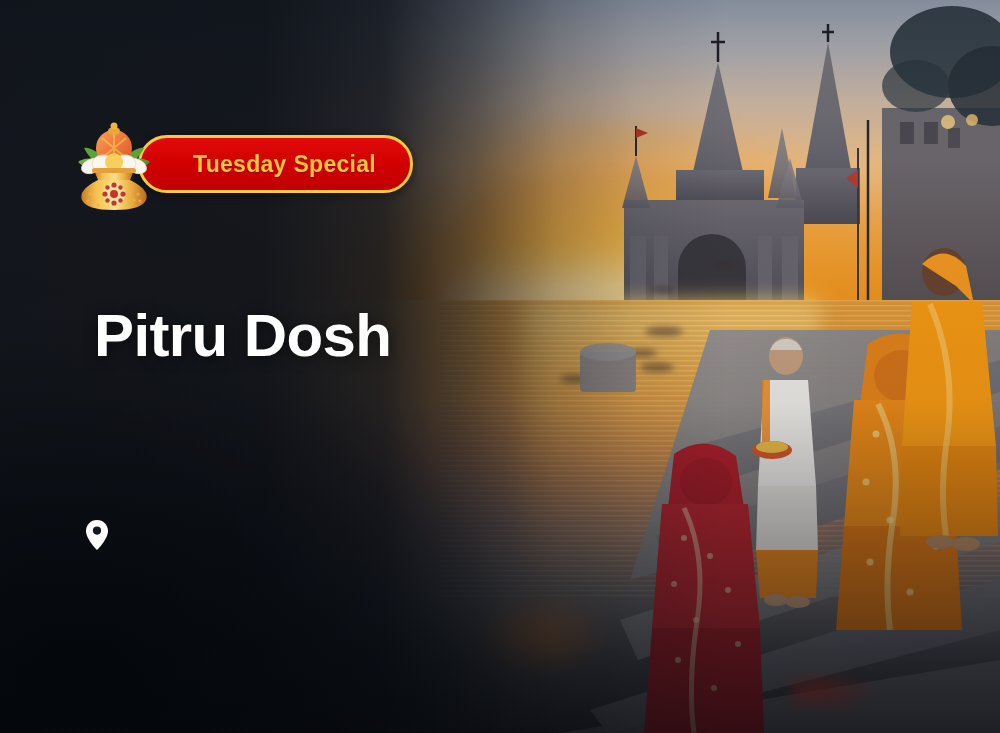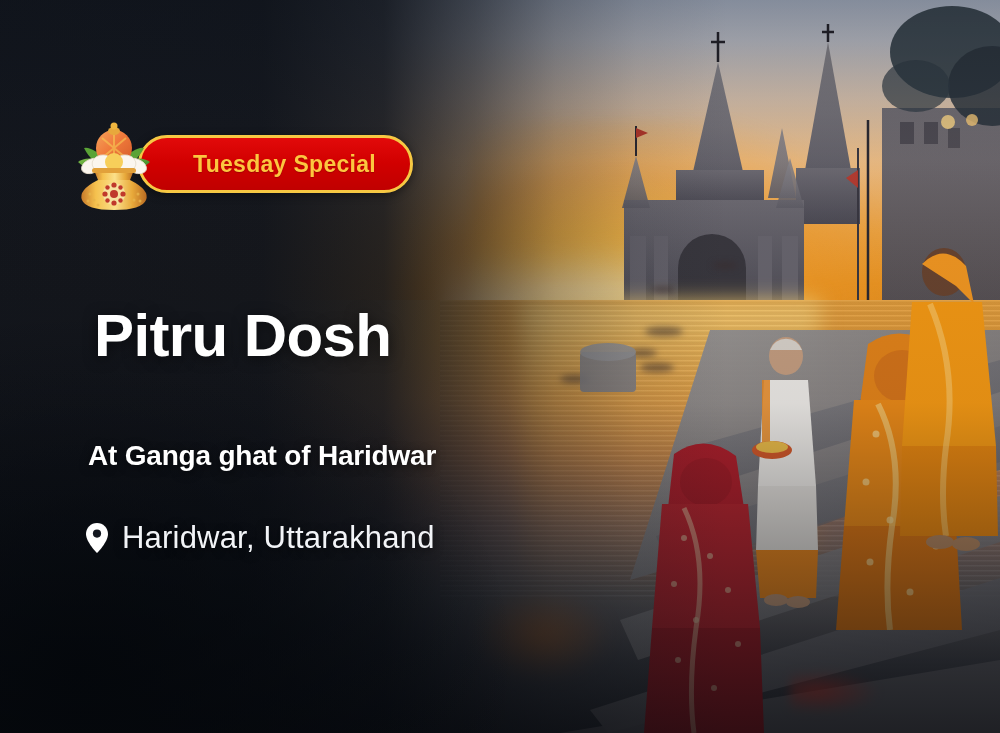--- a/index.html
+++ b/index.html
@@ -470,24 +470,22 @@
 
       <div class="badge-pill">
         <span class="badge-text">Tuesday Special</span>
       </div>
     </div>
 
     <h1 class="headline">
       <span>Pitru Dosh</span>
     </h1>
 
-    <div class="subtitle">At Ganga ghat of Haridwar</div>
 
     <div class="location">
       <svg class="pin-icon" viewBox="0 0 22 30">
         <path d="M11 0 C4.9 0 0 4.9 0 11 C0 19.2 11 30 11 30 S22 19.2 22 11 C22 4.9 17.1 0 11 0 Z" fill="#ffffff"></path>
         <circle cx="11" cy="10.6" r="4.1" fill="#13171f"></circle>
       </svg>
-      <span class="location-text">Haridwar, Uttarakhand</span>
     </div>
 
   </div>
 </div>
 
 </body></html>

